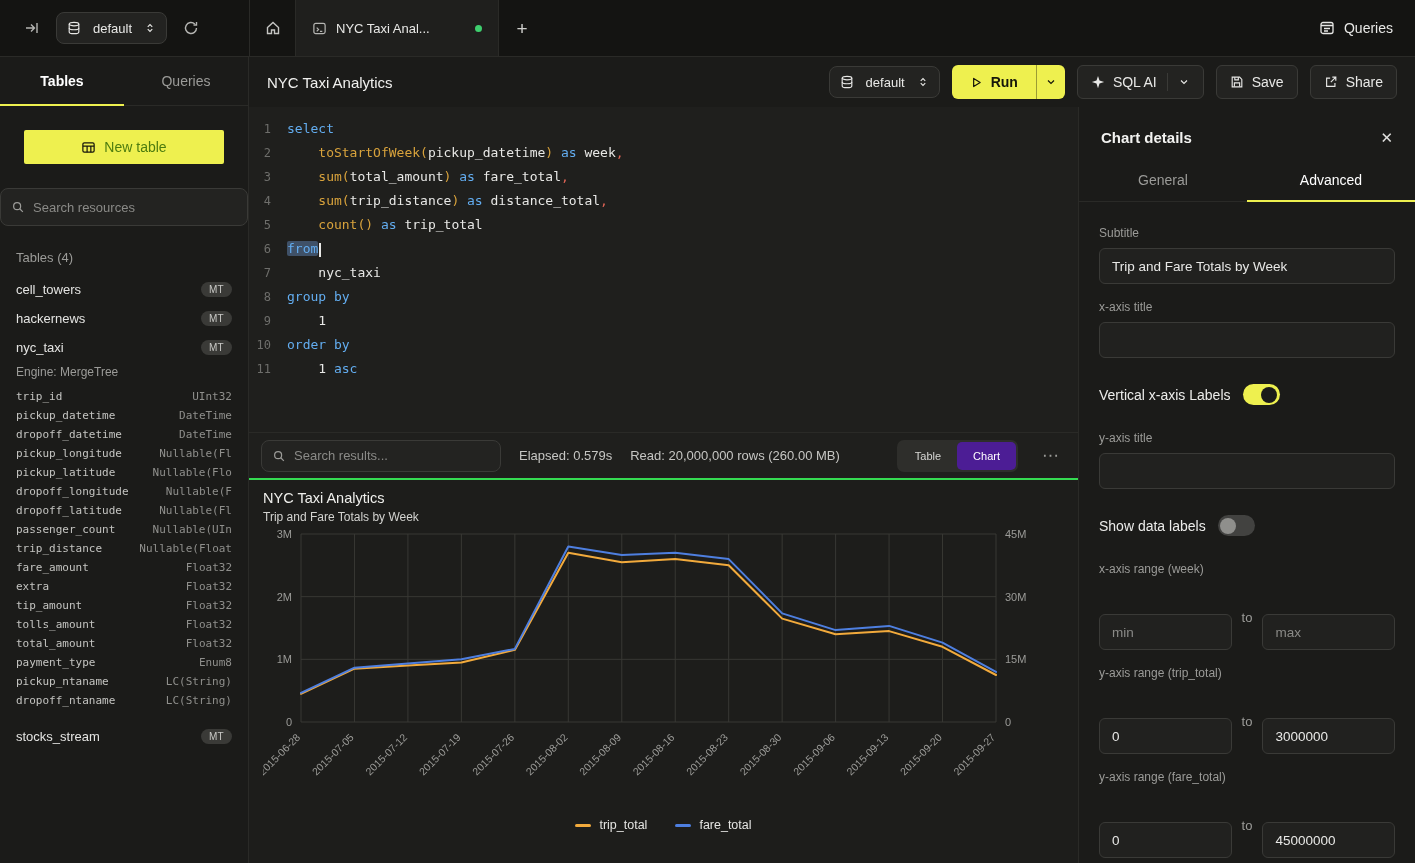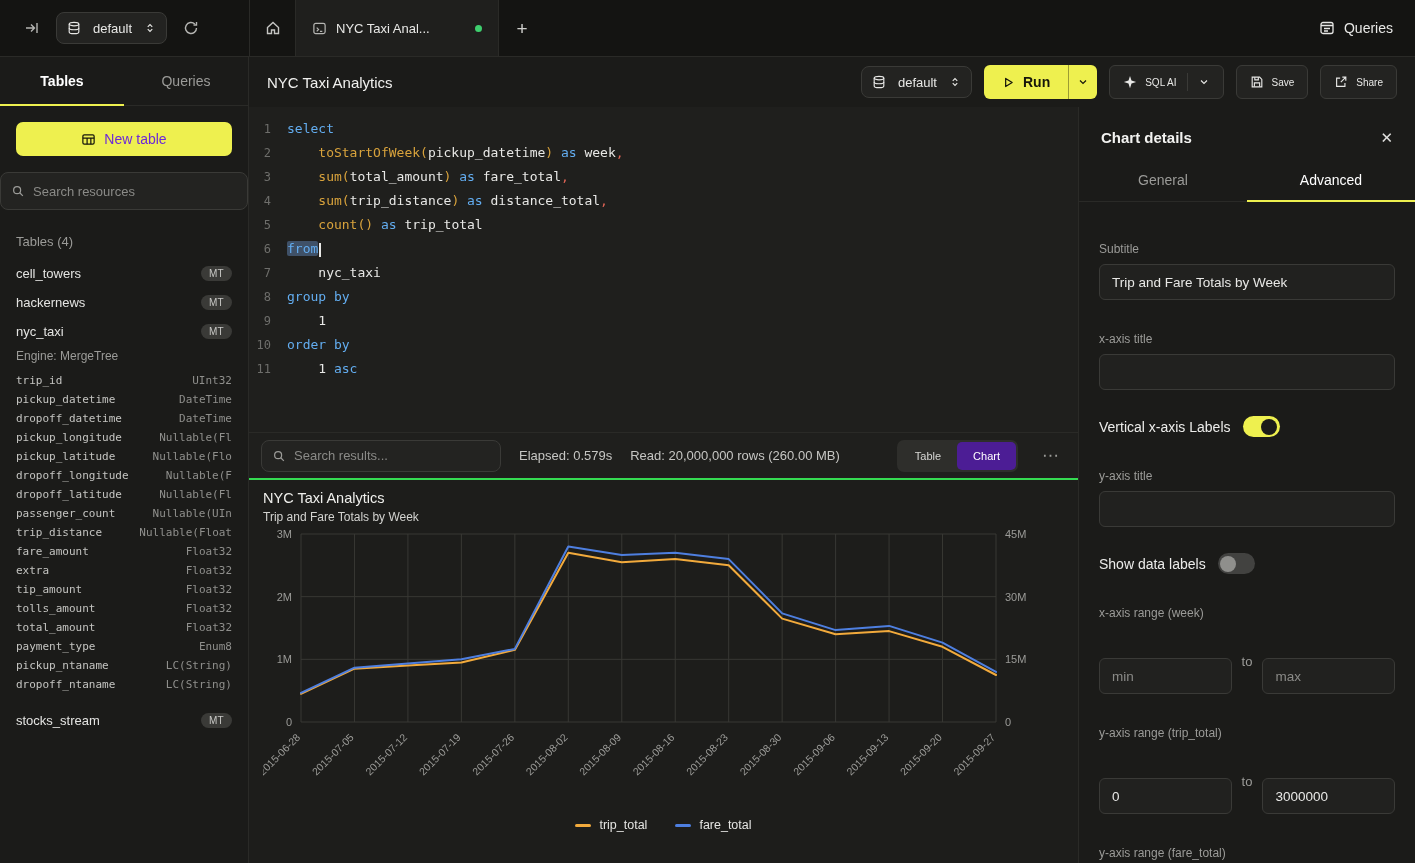--- a/index.html
+++ b/index.html
@@ -33,21 +33,21 @@
 
   
   .shell{flex:1;display:flex;min-height:0;}
 
   
   .sidebar{width:249px;flex:none;background:var(--bg1);border-right:1px solid var(--border);display:flex;flex-direction:column;overflow:hidden;}
   .sidebar-tabs{display:flex;height:49px;flex:none;border-bottom:1px solid var(--border);}
   .sidebar-tab{flex:1;display:flex;align-items:center;justify-content:center;font-size:14px;color:var(--dim);position:relative;cursor:pointer;}
   .sidebar-tab.active{color:#fff;font-weight:700;}
   .sidebar-tab.active::after{content:"";position:absolute;left:0;right:0;bottom:-1px;height:2px;background:var(--accent);}
-  .new-table-btn{margin:16px;height:34px;flex:none;background:var(--accent);color:#6d28d9;border:none;border-radius:7px;display:flex;align-items:center;justify-content:center;gap:8px;font-size:14px;font-weight:500;}
+  .new-table-btn{margin:24px;height:34px;flex:none;background:var(--accent);color:#4d7c0f;border:none;border-radius:2px;display:flex;align-items:center;justify-content:center;gap:8px;font-size:14px;font-weight:500;}
   .search-box{margin:0 0 14px;height:38px;flex:none;background:var(--bg3);border:1px solid var(--border2);border-radius:8px;display:flex;align-items:center;gap:8px;padding:0 10px;color:var(--dim);}
   .search-box input{flex:1;min-width:0;background:transparent;border:none;color:var(--text);font-size:13px;}
   .search-box input::placeholder{color:#8a8a87;}
   .section-title{padding:10px 16px;font-size:13px;color:var(--dim);}
   .table-list{overflow-y:auto;}
   .table-row{display:flex;align-items:center;justify-content:space-between;padding:7px 16px;font-size:13px;color:#e4e4e2;cursor:pointer;}
   .badge{background:#3a3a37;color:#c9c9c6;font-size:10px;padding:2px 8px;border-radius:9px;letter-spacing:.3px;}
   .engine-line{padding:3px 16px 8px;font-size:12px;color:var(--dim);}
   .column-row{display:flex;justify-content:space-between;padding:3px 16px;font-family:"DejaVu Sans Mono",monospace;font-size:11px;text-align:center;}
   .col-name{color:#c4c4c1;}
@@ -55,21 +55,21 @@
   .table-row.gap-top{margin-top:12px;}
 
   
   .main{flex:1;display:flex;flex-direction:column;min-width:0;}
   .main-header{height:50px;flex:none;display:flex;align-items:center;gap:12px;padding:0 18px;background:var(--bg1);}
   .main-title{font-size:15px;color:#f0f0ee;}
   .header-actions{margin-left:auto;display:flex;align-items:center;gap:12px;}
   .run-btn{display:flex;align-items:stretch;height:34px;border-radius:6px;overflow:hidden;}
   .run-main{display:flex;align-items:center;gap:8px;background:var(--accent);border:none;color:#16160a;padding:0 18px;font-size:14px;font-weight:700;}
   .run-caret{display:flex;align-items:center;background:var(--accent);border:none;border-left:1px solid rgba(0,0,0,.35);padding:0 8px;color:#16160a;}
-  .ghost-btn{display:flex;align-items:center;gap:8px;height:34px;padding:0 13px;background:var(--bg3);border:1px solid var(--border2);border-radius:6px;color:var(--text);font-size:10px;}
+  .ghost-btn{display:flex;align-items:center;gap:8px;height:34px;padding:0 13px;background:var(--bg3);border:1px solid var(--border2);border-radius:6px;color:var(--text);font-size:14px;}
   .ghost-btn .sep{width:1px;height:18px;background:var(--border2);margin:0 2px;}
 
   .workspace{flex:1;display:flex;min-height:0;}
   .editor-col{flex:1;min-width:0;display:flex;flex-direction:column;background:var(--bg2);}
 
   
   .editor{height:325px;flex:none;padding-top:10px;font-family:"DejaVu Sans Mono",monospace;font-size:13px;overflow:hidden;}
   .code-line{display:flex;height:24px;line-height:24px;}
   .ln{width:38px;flex:none;text-align:right;padding-right:16px;color:#6e6e6b;font-size:12px;}
   .code{white-space:pre;}
@@ -101,21 +101,21 @@
   
   .chart-panel{width:337px;flex:none;background:var(--bg1);border-left:1px solid var(--border);display:flex;flex-direction:column;overflow:hidden;}
   .panel-header{display:flex;align-items:center;justify-content:space-between;padding:22px 22px 16px;}
   .panel-title{font-size:15px;font-weight:700;color:#f2f2f0;}
   .close-btn{background:none;border:none;color:#e0e0de;font-size:15px;line-height:1;}
   .panel-tabs{display:flex;flex:none;border-bottom:1px solid var(--border);}
   .panel-tab{flex:1;text-align:center;padding:10px 0 13px;font-size:14px;color:var(--dim);position:relative;cursor:pointer;}
   .panel-tab.active{color:#fff;}
   .panel-tab.active::after{content:"";position:absolute;left:0;right:0;bottom:-1px;height:2px;background:var(--accent);}
   .panel-body{flex:1;overflow-y:auto;padding:8px 20px 20px;}
-  .field-label{font-size:12px;color:var(--dim);margin:32px 0 8px;}
+  .field-label{font-size:12px;color:var(--dim);margin:16px 0 8px;}
   .field-input{width:100%;height:36px;background:#21211f;border:1px solid var(--border2);border-radius:6px;color:var(--text);font-size:13.5px;padding:0 12px;}
   .field-input::placeholder{color:#8a8a87;}
   .toggle-row{display:flex;align-items:center;gap:12px;margin:26px 0;font-size:14px;color:#ececea;}
   .toggle{width:37px;height:21px;border-radius:11px;position:relative;flex:none;cursor:pointer;}
   .toggle .knob{position:absolute;top:2.5px;width:16px;height:16px;border-radius:50%;}
   .toggle.on{background:var(--accent);}
   .toggle.on .knob{right:2.5px;background:#1b1b19;}
   .toggle.off{background:#424240;}
   .toggle.off .knob{left:2.5px;background:#8f8f8c;}
   .range-row{display:flex;align-items:center;gap:10px;}

